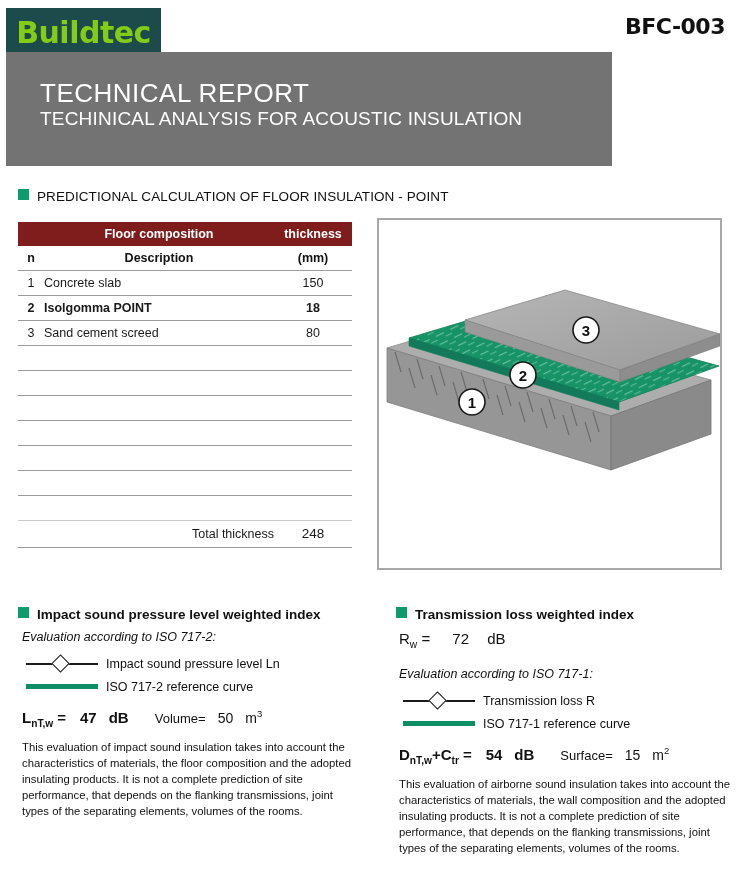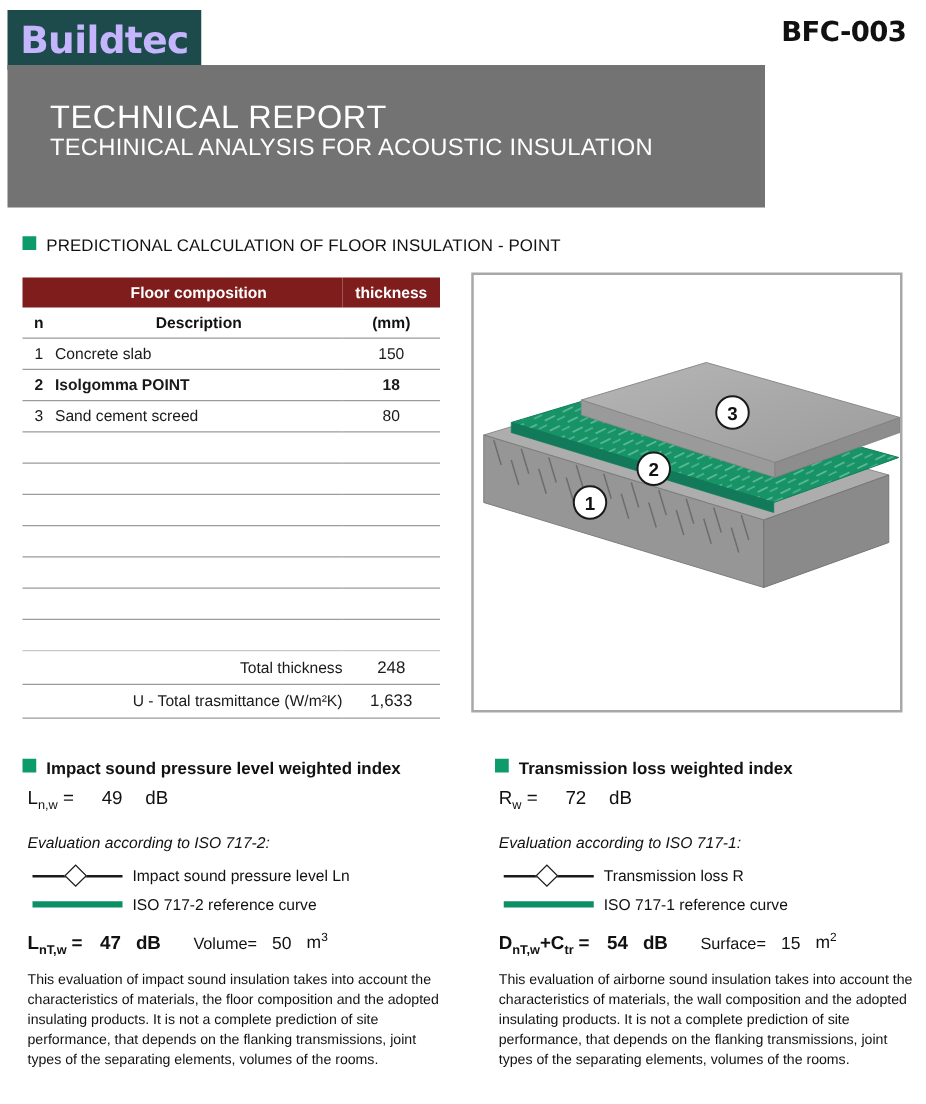--- a/index.html
+++ b/index.html
@@ -17,21 +17,21 @@
   }
   
   .logo-box {
     position: absolute;
     left: 6px; top: 8px;
     width: 155px; height: 48px;
     background: #1d4b4b;
     display: flex; align-items: center; justify-content: center;
   }
   .logo-text {
-    color: #c4b5fd;
+    color: #84cc16;
     font-size: 30px;
     font-weight: bold;
     letter-spacing: -0.5px;
     font-family: "DejaVu Sans", sans-serif;
   }
   .doc-code {
     position: absolute;
     right: 16px; top: 14px;
     font-size: 22px;
     font-weight: bold;
@@ -260,24 +260,20 @@
           <td class="c-th">&nbsp;</td>
         </tr>
         <tr class="empty last-empty">
           <td class="c-n">&nbsp;</td>
           <td class="c-desc">&nbsp;</td>
           <td class="c-th">&nbsp;</td>
         </tr>
         <tr class="total">
           <td class="tot-label" colspan="2">Total thickness</td>
           <td class="tot-val">248</td>
-        </tr>
-        <tr class="total">
-          <td class="tot-label" colspan="2">U - Total trasmittance (W/m²K)</td>
-          <td class="tot-val">1,633</td>
         </tr>
       </tbody>
   </table>
 </div>
 
 <div class="diagram-panel">
   <svg width="341" height="348" viewBox="0 0 341 348">
     <defs>
       <pattern id="insPat" width="16" height="9" patternUnits="userSpaceOnUse" patternTransform="rotate(-26)">
         <rect width="16" height="9" fill="#179367"></rect>
@@ -341,26 +337,20 @@
       <text x="207" y="116" font-family="Liberation Sans, sans-serif" font-size="15" font-weight="bold" text-anchor="middle" fill="#111">3</text>
     </g>
   </svg>
 </div>
 
 <div class="section-title" id="sec-impact">
   <span class="sq"></span><span>Impact sound pressure level weighted index</span>
 </div>
 
 <div class="res-block" id="res-left">
-  <div class="idx-line">
-    <span class="sym"><span>L</span><sub>n,w</sub></span>
-    <span>=</span>
-    <span class="val">49</span>
-    <span class="unit">dB</span>
-  </div>
 
   <div class="eval-line">Evaluation according to  ISO 717-2:</div>
 
   <div class="legend-row">
     <span class="legend-sym">
       <span class="lineseg"></span>
         <span class="diamond"></span>
     </span>
     <span class="legend-label">Impact sound pressure level Ln</span>
   </div>

